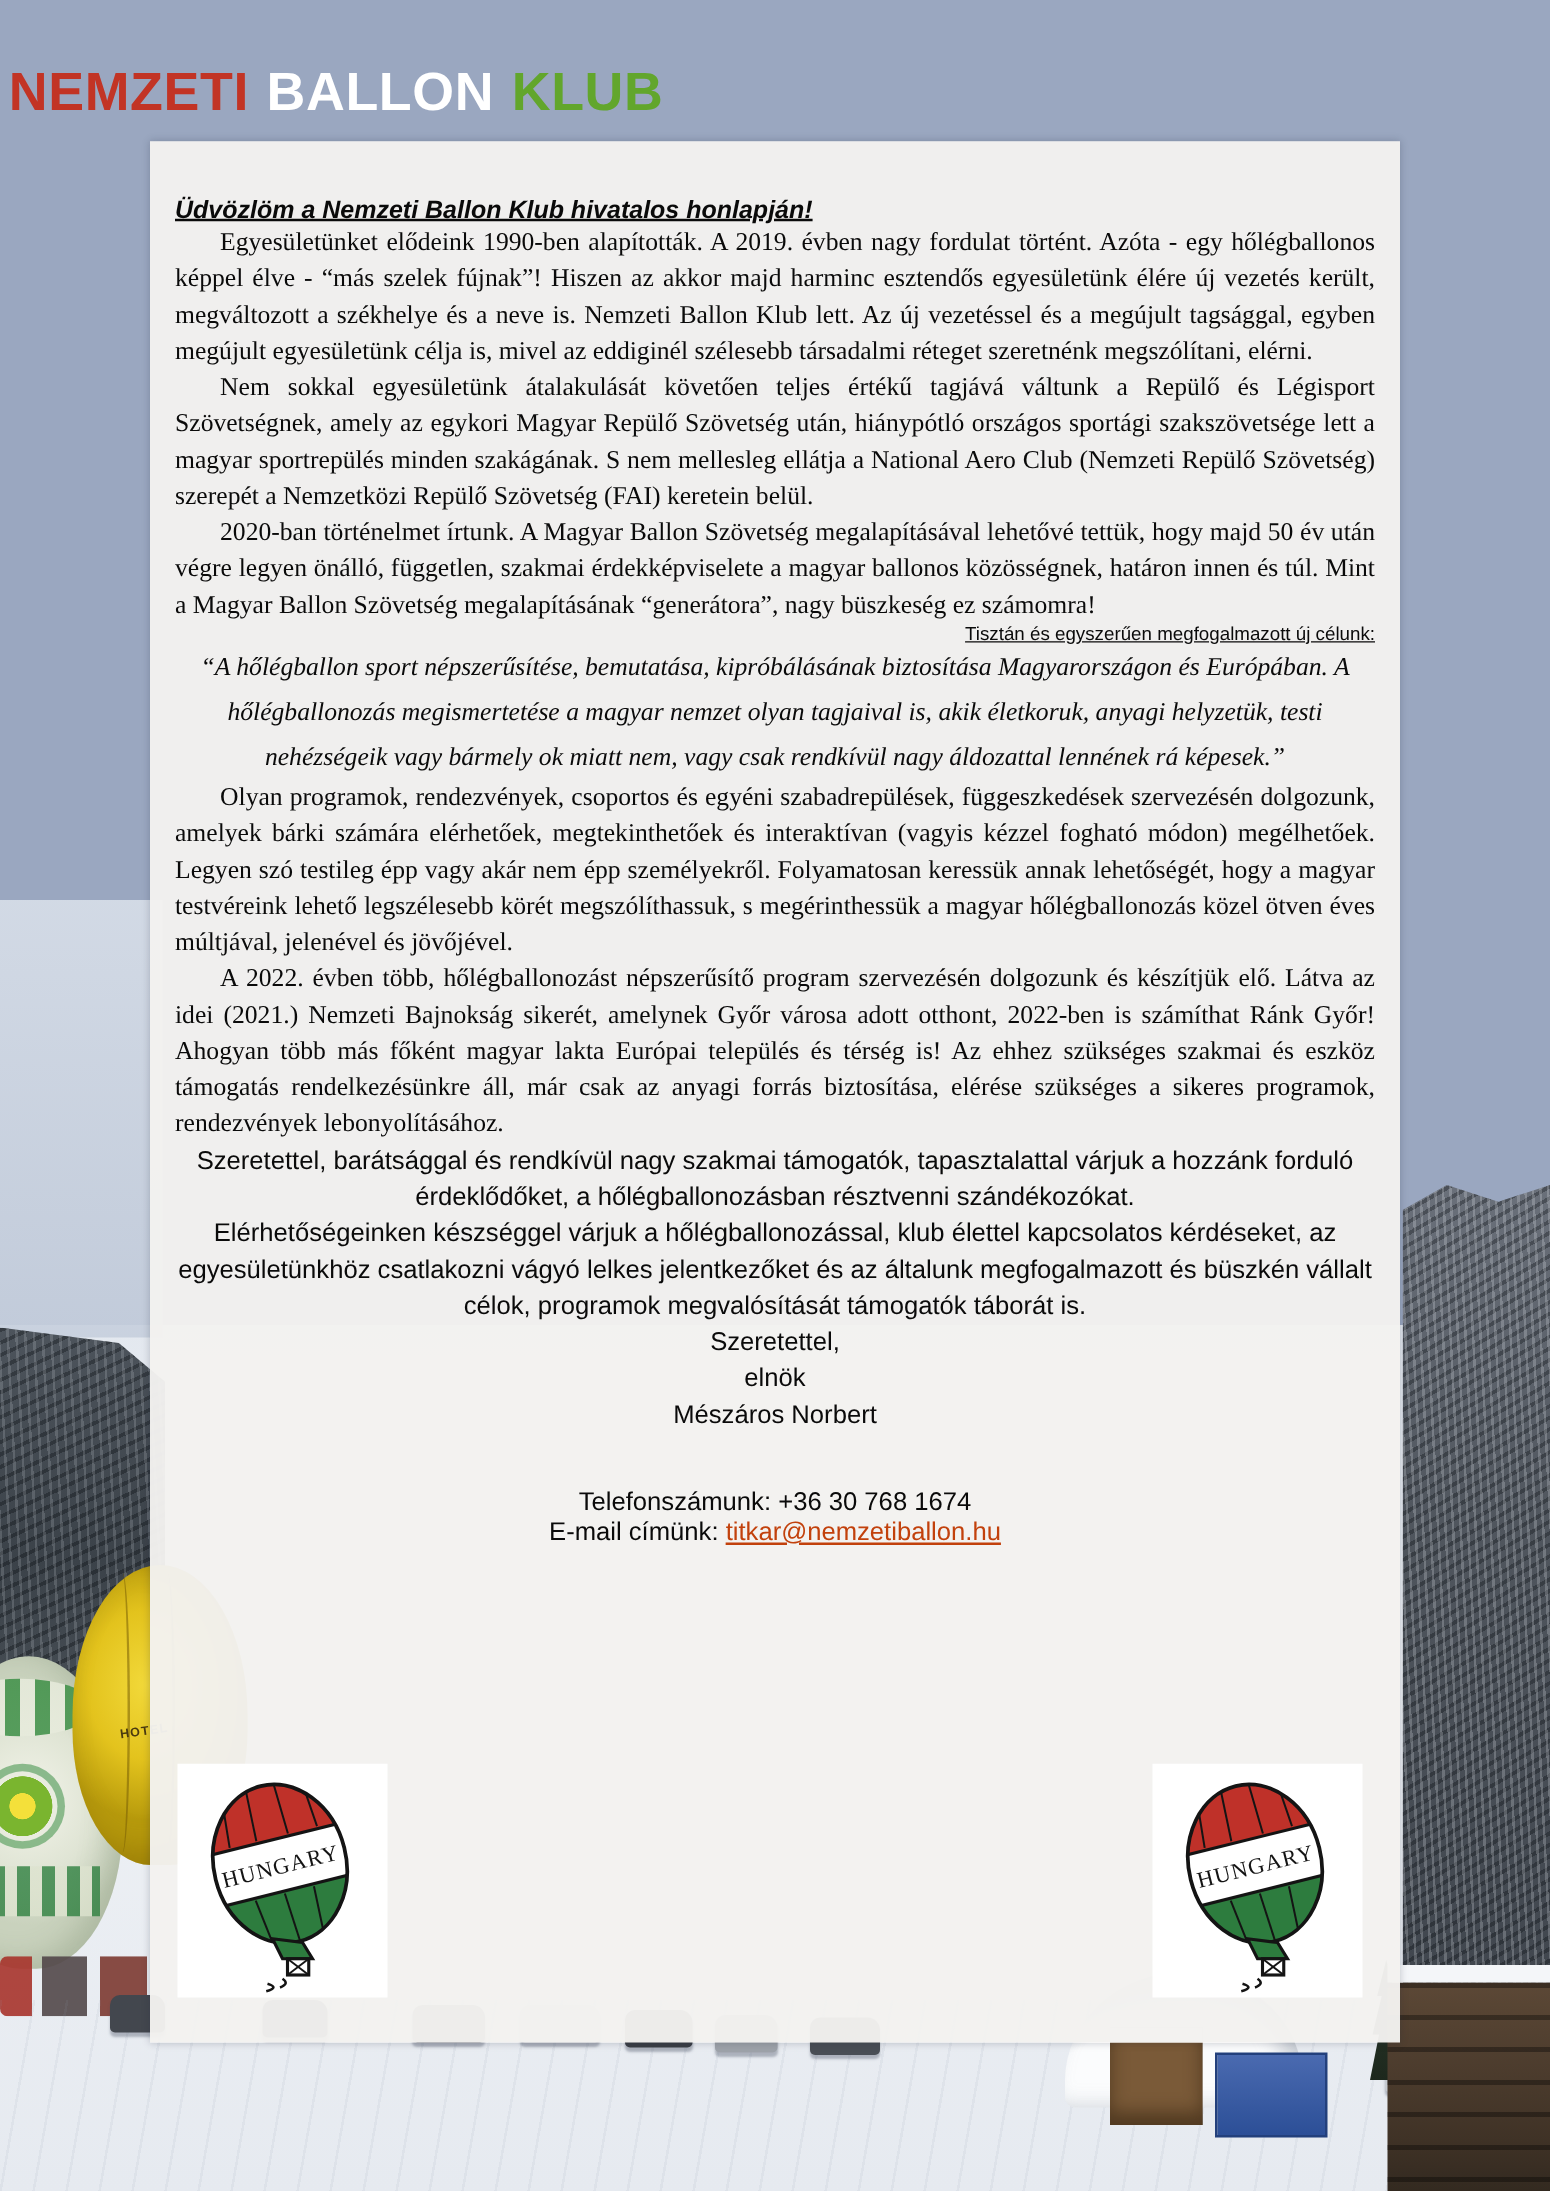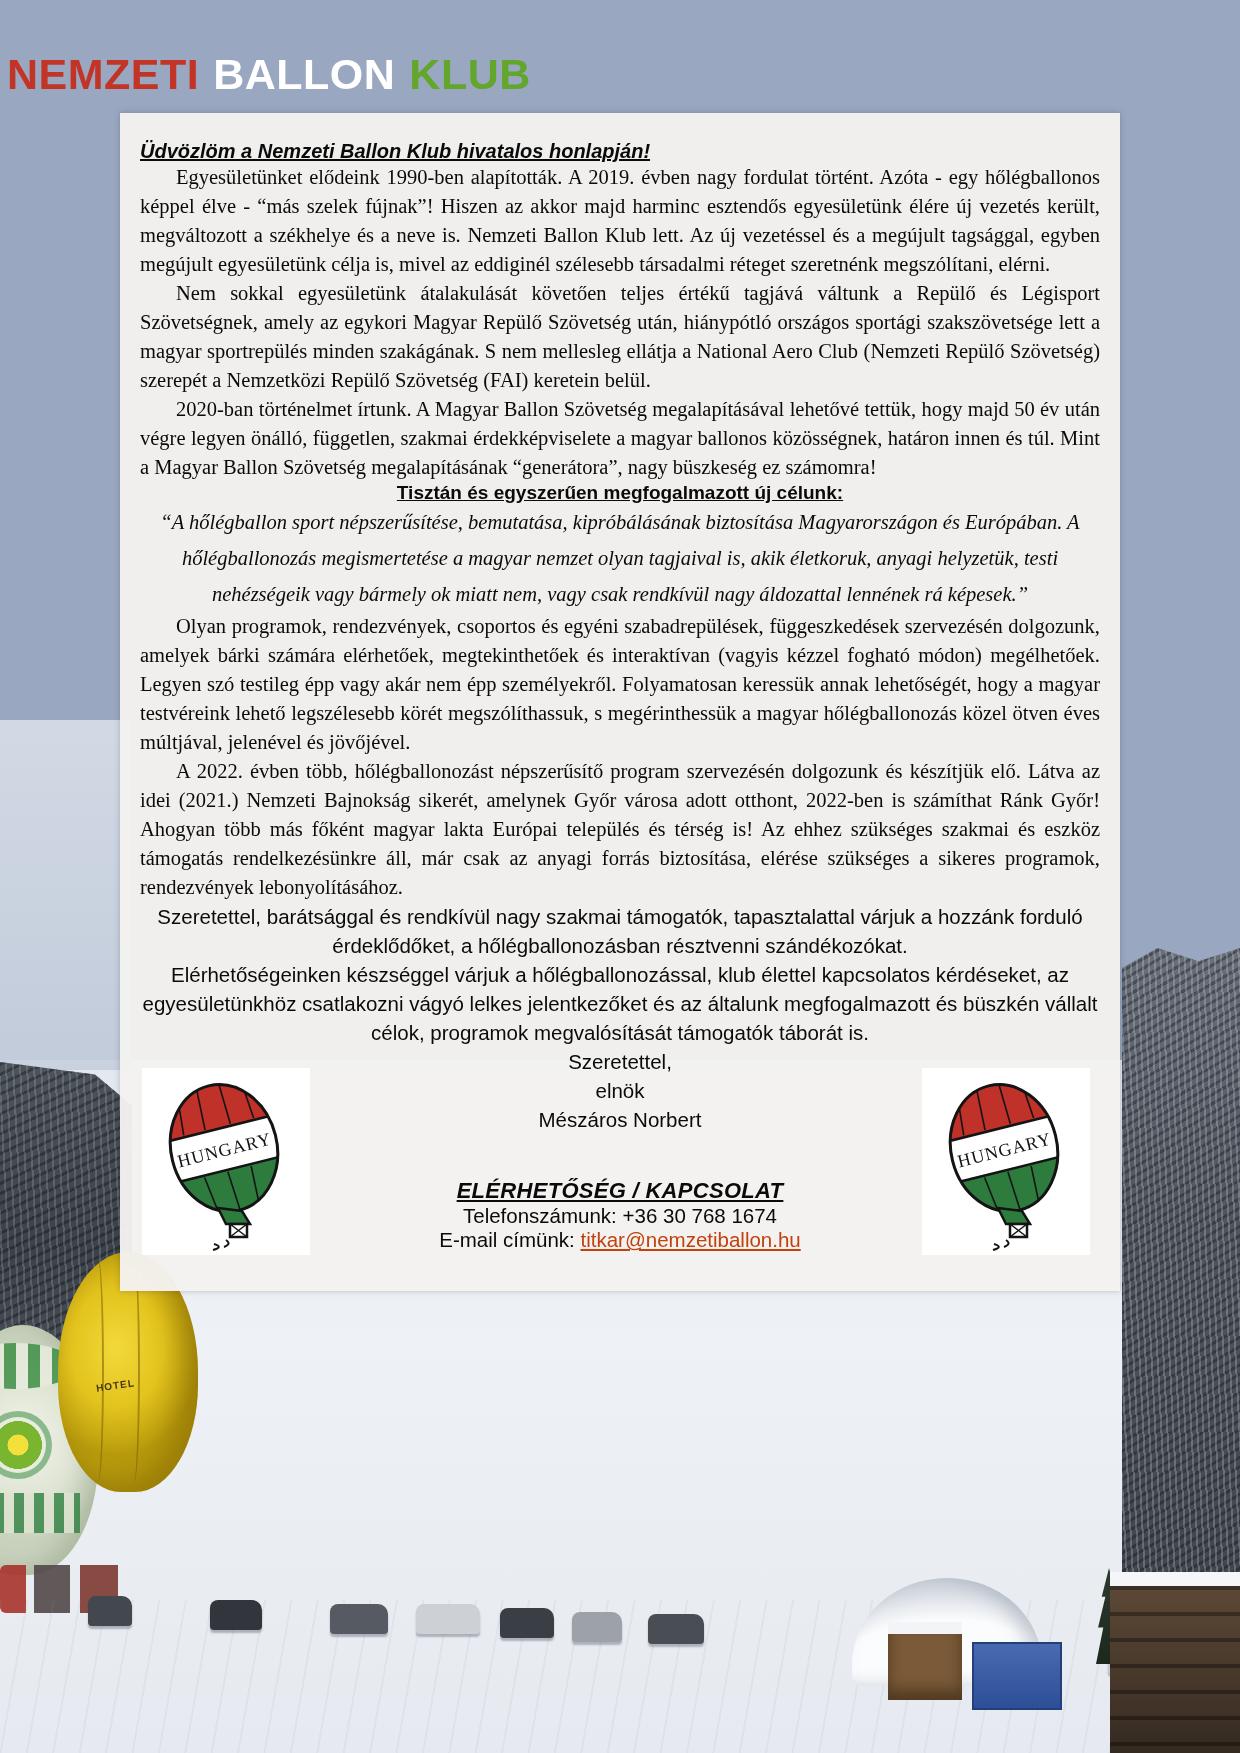--- a/index.html
+++ b/index.html
@@ -79,26 +79,26 @@
 
   
   .site-title{position:absolute;top:50px;left:0;width:100%;margin:0;text-align:left;
       font-size:43px;font-weight:bold;letter-spacing:.5px;}
   .site-title span{display:inline-block;margin:0 7px;}
   .t-red{color:#c23425;}
   .t-white{color:#ffffff;}
   .t-green{color:#62a62c;}
 
   
-  .panel{position:absolute;left:120px;top:113px;width:1000px;height:1178px;box-sizing:border-box;
-      padding:27px 20px 0;background:rgba(243,242,239,.97);box-shadow:0 0 6px rgba(30,40,60,.25);}
+  .panel{position:absolute;left:120px;top:113px;width:1000px;height:1521px;box-sizing:border-box;
+      padding:44px 20px 0;background:rgba(243,242,239,.97);box-shadow:0 0 6px rgba(30,40,60,.25);}
   .panel p,.panel h2,.panel h3{margin:0;}
   .welcome{font-size:20px;font-style:italic;text-decoration:underline;margin-bottom:26px;}
   .just{font-size:20.5px;line-height:29px;text-align:justify;text-indent:36px;margin-bottom:15px;font-family:Liberation Serif, serif;}
-  .goal{font-size:19px;font-weight:bold;text-decoration:underline;text-align:center;
+  .goal{font-size:15px;font-weight:normal;text-decoration:underline;text-align:right;
       margin:26px 0 14px;}
   .quote{font-size:20.5px;line-height:36px;font-style:italic;text-align:center;margin:0 22px 26px;font-family:Liberation Serif, serif;}
   .center-par{font-size:20.5px;line-height:29px;text-align:center;margin:10px 8px 24px;}
   .farewell{font-size:20.5px;font-style:italic;text-decoration:underline;text-align:center;
       margin:30px 0 34px;}
   .signature{font-size:20.5px;line-height:29px;text-align:center;margin-bottom:44px;}
   .contact-heading{font-size:22px;font-weight:bold;font-style:italic;text-decoration:underline;
       text-align:center;margin-bottom:26px;letter-spacing:.3px;}
   .contact-line{font-size:20.5px;text-align:center;margin-bottom:14px;}
   .email-link{color:#c2410c;text-decoration:underline;}
@@ -168,21 +168,20 @@
     <p class="center-par">Szeretettel, barátsággal és rendkívül nagy szakmai támogatók, tapasztalattal várjuk a hozzánk forduló érdeklődőket, a hőlégballonozásban résztvenni szándékozókat.</p>
     <p class="center-par">Elérhetőségeinken készséggel várjuk a hőlégballonozással, klub élettel kapcsolatos kérdéseket, az egyesületünkhöz csatlakozni vágyó lelkes jelentkezőket és az általunk megfogalmazott és büszkén vállalt célok, programok megvalósítását támogatók táborát is.</p>
 
 
     <div class="signature">
       <div>Szeretettel,</div>
       <div>elnök</div>
       <div>Mészáros Norbert</div>
     </div>
 
-    <h3 class="contact-heading">ELÉRHETŐSÉG / KAPCSOLAT</h3>
     <p class="contact-line"><span>Telefonszámunk:</span> <span>+36 30 768 1674</span></p>
     <p class="contact-line"><span>E-mail címünk:</span> <a class="email-link" href="#">titkar@nemzetiballon.hu</a></p>
 
     <div class="logo-box logo-left">
       <svg width="160" height="180" viewBox="0 0 160 180">
         <defs>
           <clipPath id="envL">
               <ellipse cx="78" cy="76" rx="53" ry="64" transform="rotate(-14 78 76)"></ellipse>
             </clipPath>
         </defs>

